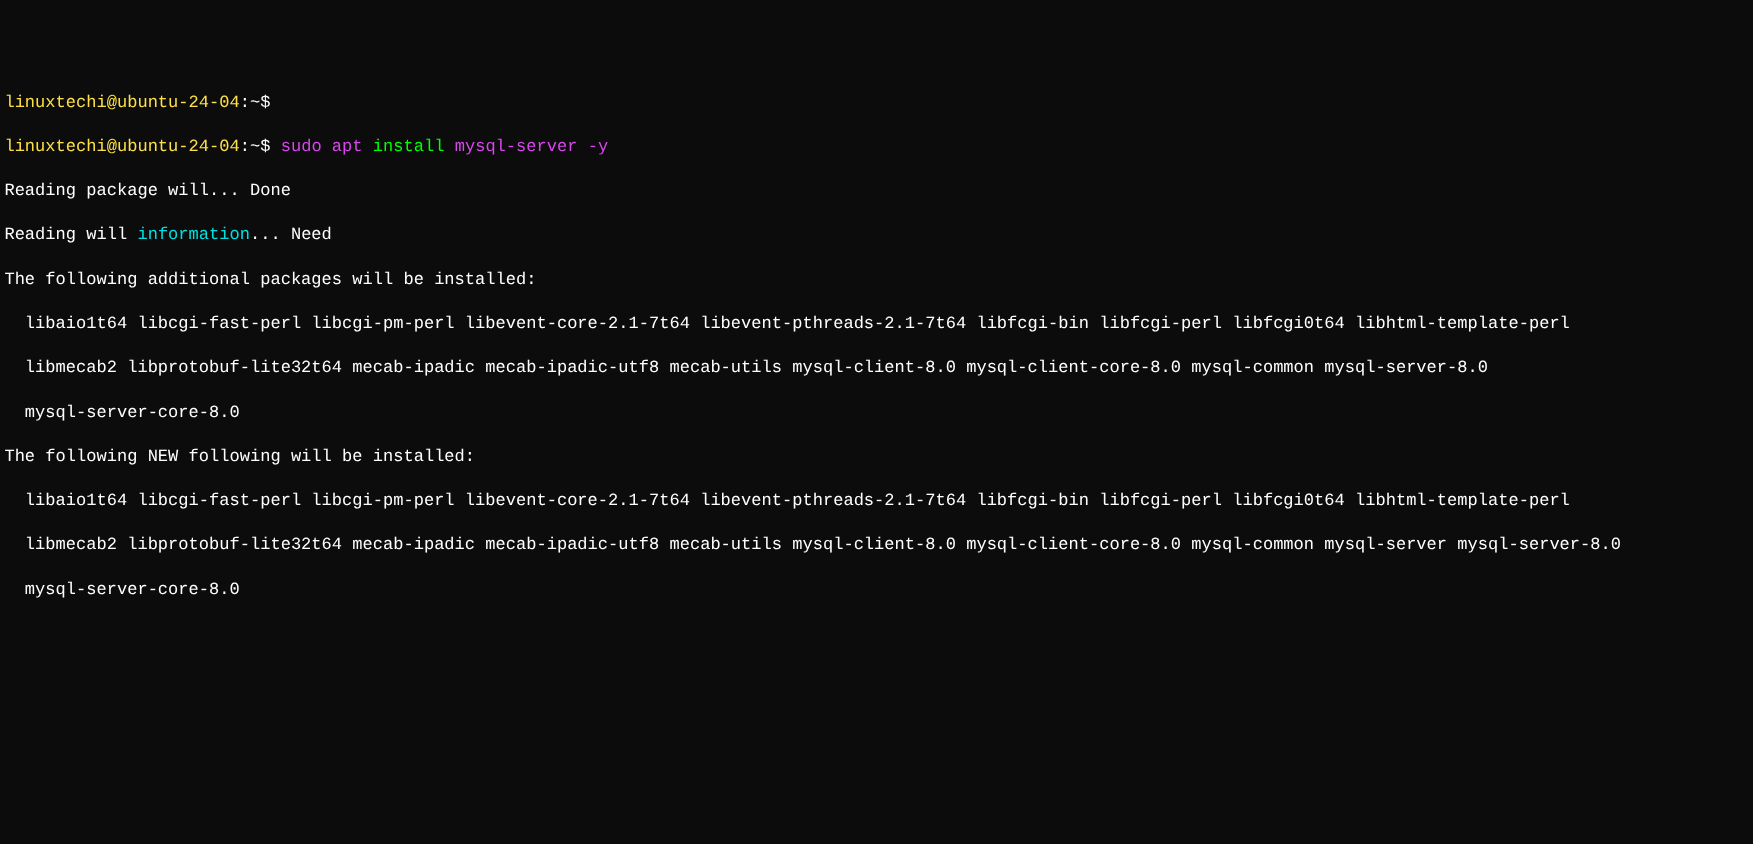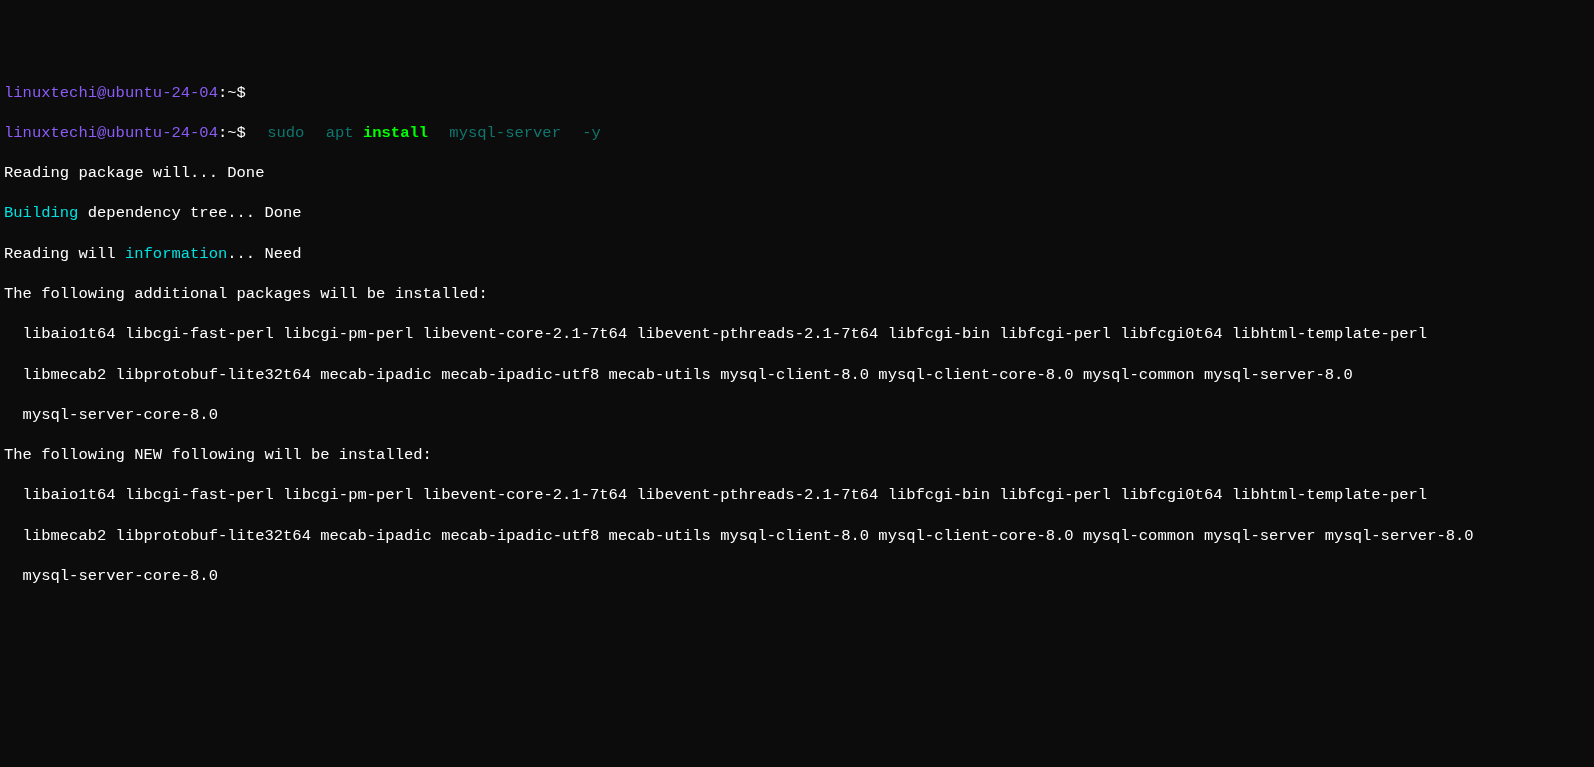--- a/index.html
+++ b/index.html
@@ -14,46 +14,43 @@
       font-size: 15.5px;
       line-height: 1.3;
       padding: 2px 4px;
       white-space: pre;
       overflow-x: hidden;
     }
     .term-line {
       display: block;
     }
     .prompt-user {
-      color: #8b5cf6;
+      color: #fde047;
     }
     .cmd-yellow {
-      color: #0f766e;
-      margin-left: 12px;
+      color: #d946ef;
     }
     .cmd-green {
       color: #00ff00;
-      font-weight: bold;
     }
     .cmd-cyan {
       color: #00e0e0;
     }
     .white {
       color: #ffffff;
     }
   </style>
 </head>
 <body>
 
 
 
 <div><span class="term-line"><span class="prompt-user">linuxtechi@ubuntu-24-04</span><span class="white">:~</span><span class="white">$</span></span>
 <span class="term-line"><span class="prompt-user">linuxtechi@ubuntu-24-04</span><span class="white">:~</span><span class="white">$</span> <span class="cmd-yellow">sudo</span> <span class="cmd-yellow">apt</span> <span class="cmd-green">install</span> <span class="cmd-yellow">mysql-server</span> <span class="cmd-yellow">-y</span></span>
 <span class="term-line white">Reading package will... Done</span>
-<span class="term-line"><span class="cmd-cyan">Building</span><span class="white"> dependency tree... Done</span></span>
 <span class="term-line"><span class="white">Reading will </span><span class="cmd-cyan">information</span><span class="white">... Need</span></span>
 <span class="term-line white">The following additional packages will be installed:</span>
 <span class="term-line white">  libaio1t64 libcgi-fast-perl libcgi-pm-perl libevent-core-2.1-7t64 libevent-pthreads-2.1-7t64 libfcgi-bin libfcgi-perl libfcgi0t64 libhtml-template-perl</span>
 <span class="term-line white">  libmecab2 libprotobuf-lite32t64 mecab-ipadic mecab-ipadic-utf8 mecab-utils mysql-client-8.0 mysql-client-core-8.0 mysql-common mysql-server-8.0</span>
 <span class="term-line white">  mysql-server-core-8.0</span>
 <span class="term-line white">The following NEW following will be installed:</span>
 <span class="term-line white">  libaio1t64 libcgi-fast-perl libcgi-pm-perl libevent-core-2.1-7t64 libevent-pthreads-2.1-7t64 libfcgi-bin libfcgi-perl libfcgi0t64 libhtml-template-perl</span>
 <span class="term-line white">  libmecab2 libprotobuf-lite32t64 mecab-ipadic mecab-ipadic-utf8 mecab-utils mysql-client-8.0 mysql-client-core-8.0 mysql-common mysql-server mysql-server-8.0</span>
 <span class="term-line white">  mysql-server-core-8.0</span>
 

